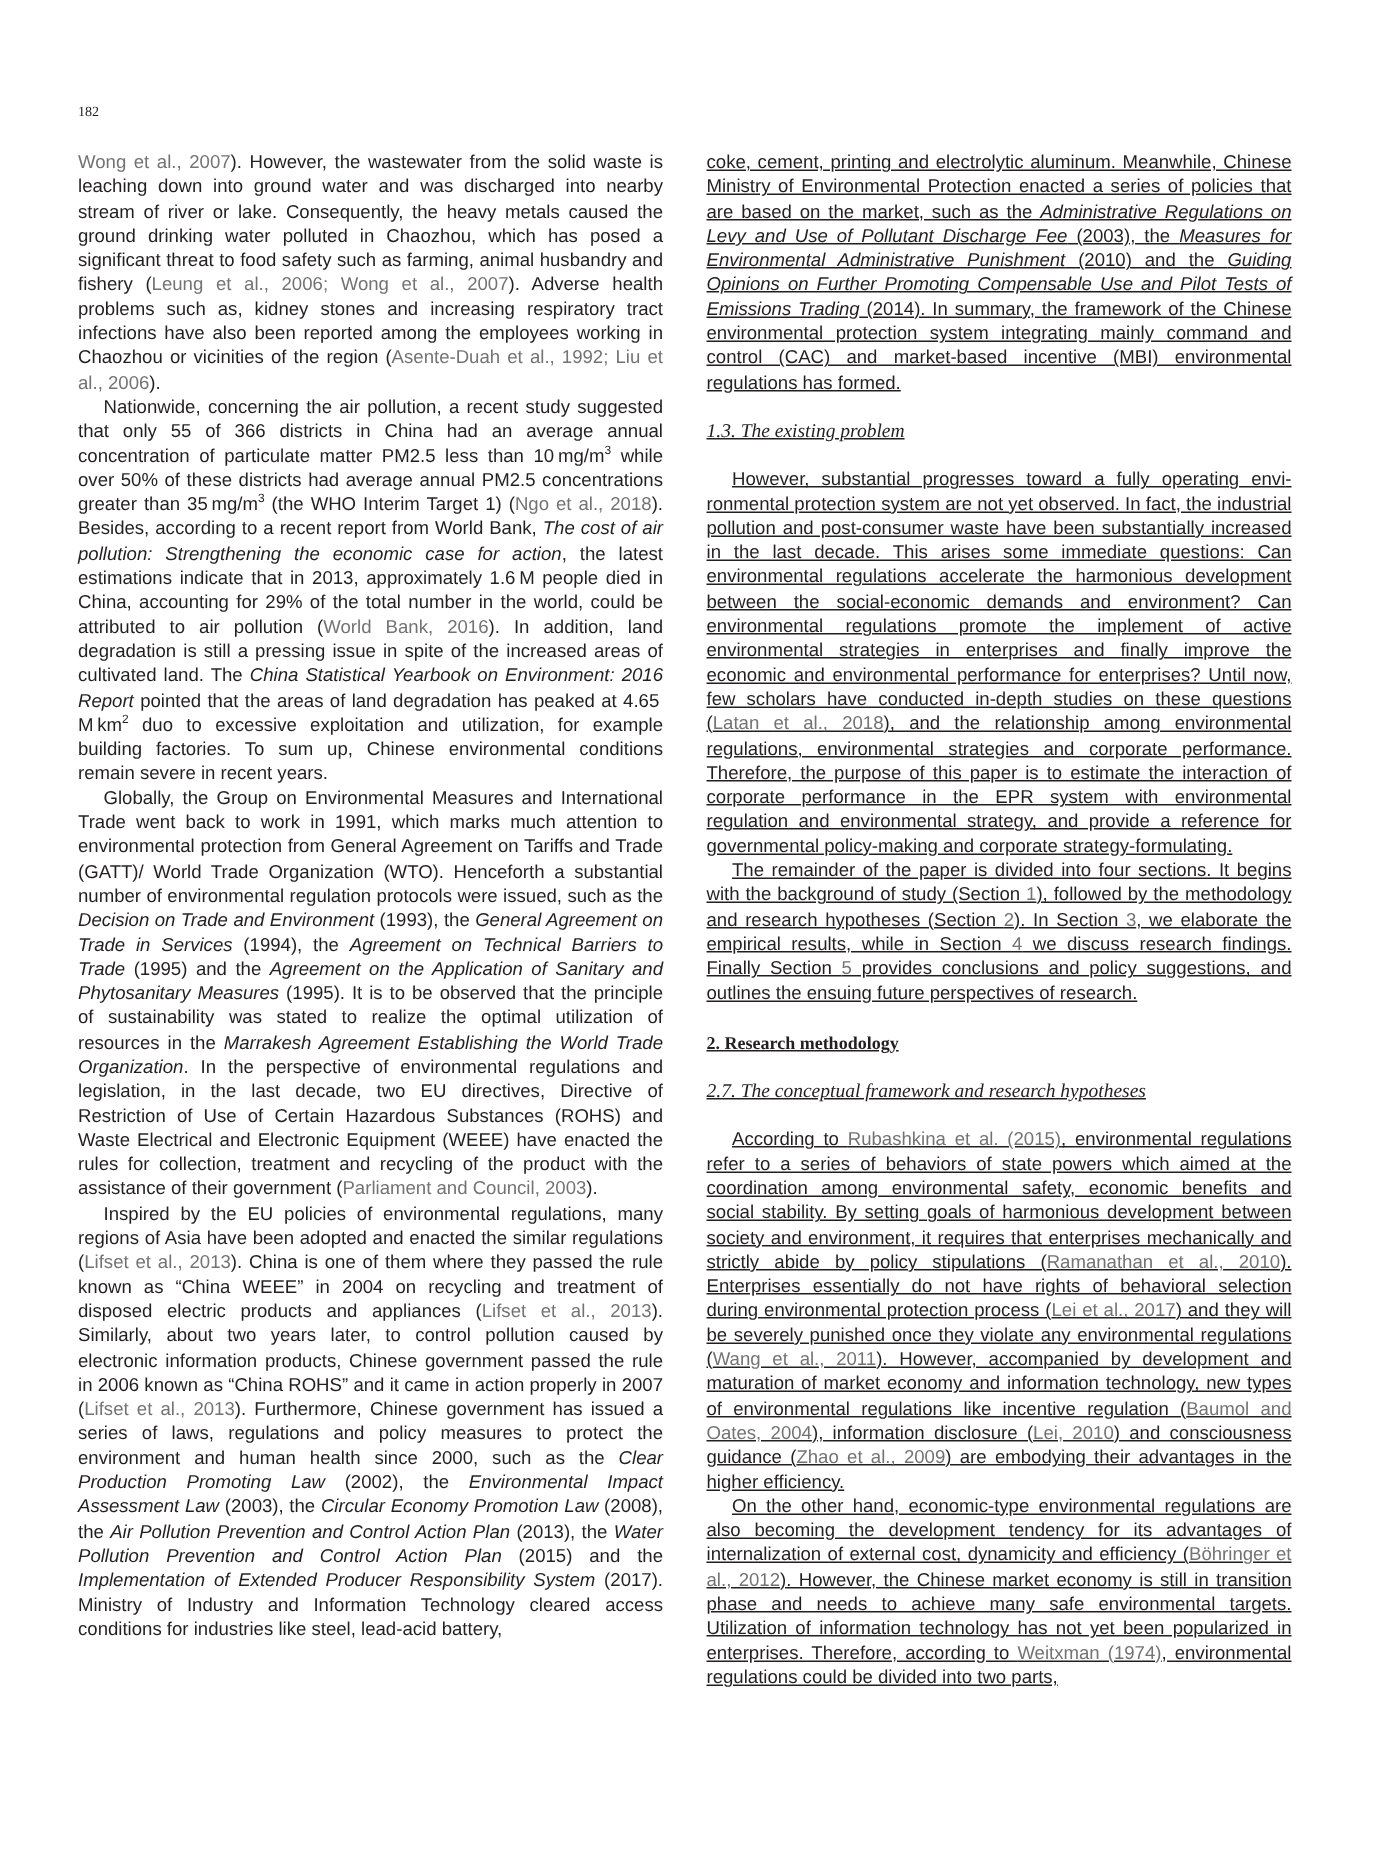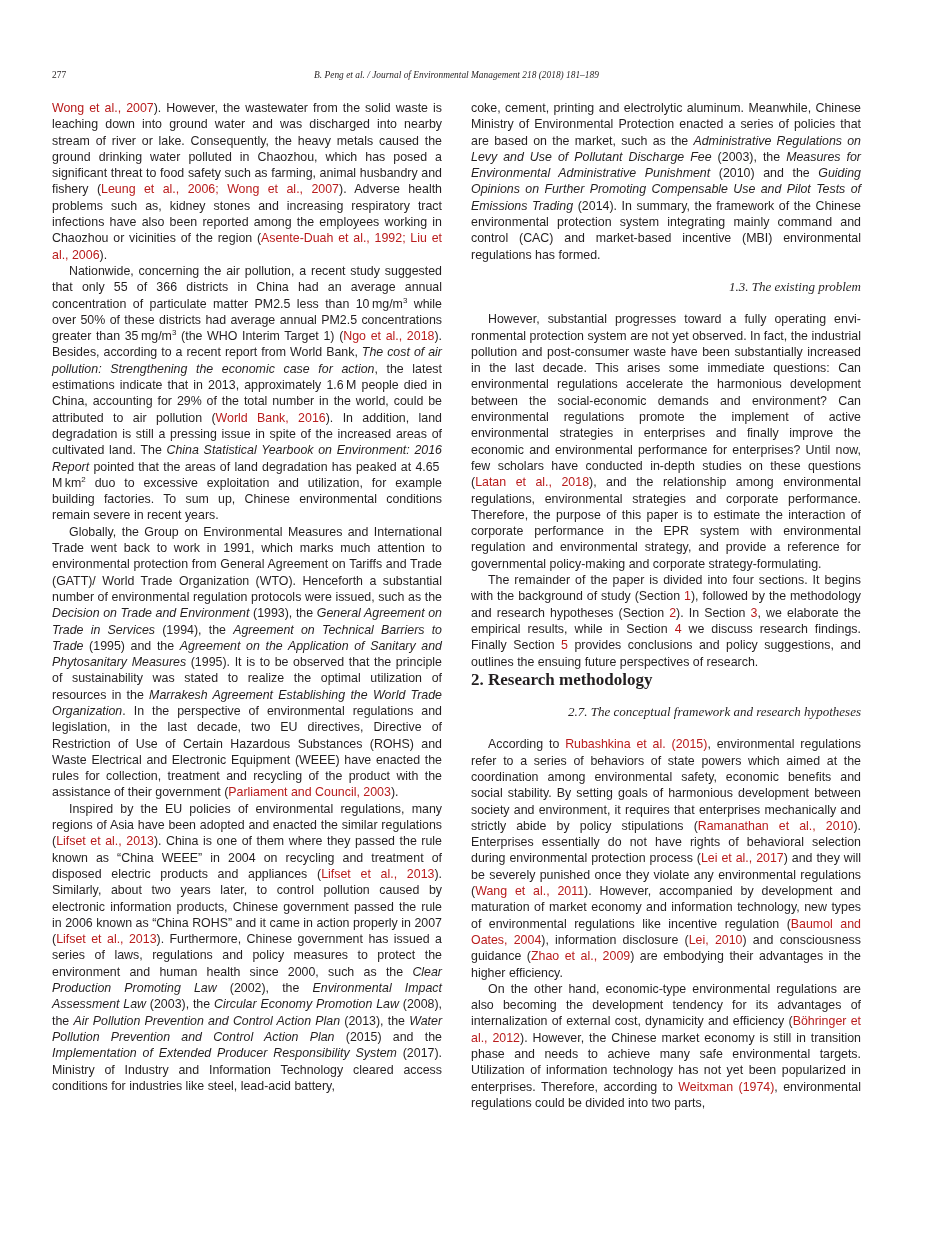--- a/index.html
+++ b/index.html
@@ -5,35 +5,34 @@
   html, body { margin: 0; padding: 0; background: #ffffff; }
   body { width: 925px; height: 1234px; position: relative; overflow: hidden;
          font-family: "DejaVu Serif", "Liberation Serif", serif; color: #231f20; }
   .header { position: absolute; top: 70px; left: 52px; right: 64px; height: 16px;
             font-size: 9.4px; font-family: "Liberation Serif", serif; }
   .header .pageno { position: absolute; left: 0; top: 0; }
   .header .running { position: absolute; left: 0; right: 0; top: 0; text-align: center; font-style: italic; }
   .col { position: absolute; top: 100px; width: 390px; font-family: "Liberation Sans", sans-serif;
          font-size: 12.4px; line-height: 16.3px; text-align: justify; hyphens: manual; }
   .col-left { left: 52px; }
-  .col-right { left: 471px; }
+  .col-right { left: 471px; text-decoration: underline; }
   .col p { margin: 0; text-indent: 17px; }
   .col p.noindent { text-indent: 0; }
-  .subhead { font-style: italic; margin: 16px 0 16px 0; font-family: "Liberation Serif", serif; font-size: 13px; text-align: right; }
-  .sechead { font-weight: bold; margin: 2px 0 12px 0; font-family: "Liberation Serif", serif; font-size: 17px; text-align: left; }
-  .link { color: #b91c1c; cursor: pointer; }
+  .subhead { font-style: italic; margin: 16px 0 16px 0; font-family: "Liberation Serif", serif; font-size: 13px; text-align: left; }
+  .sechead { font-weight: bold; margin: 17px 0 12px 0; font-family: "Liberation Serif", serif; font-size: 12px; text-align: left; }
+  .link { color: #737373; cursor: pointer; }
   .it { font-style: italic; }
   sup { font-size: 8px; line-height: 0; vertical-align: super; }
 </style>
 </head>
 <body>
 
 <div class="header">
-  <span class="pageno">277</span>
-  <span class="running">B. Peng et al. / Journal of Environmental Management 218 (2018) 181–189</span>
+  <span class="pageno">182</span>
 </div>
 
 <div class="col col-left">
     <p class="noindent"><span class="link">Wong et al., 2007</span><span>). However, the wastewater from the solid waste is leaching down into ground water and was discharged into nearby stream of river or lake. Consequently, the heavy metals caused the ground drinking water polluted in Chaozhou, which has posed a significant threat to food safety such as farming, animal husbandry and fishery (</span><span class="link">Leung et al., 2006; Wong et al., 2007</span><span>). Adverse health problems such as, kidney stones and increasing respiratory tract infections have also been reported among the employees working in Chaozhou or vicinities of the region (</span><span class="link">Asente-Duah et al., 1992; Liu et al., 2006</span><span>).</span></p>
     <p><span>Nationwide, concerning the air pollution, a recent study sug­gested that only 55 of 366 districts in China had an average annual concentration of particulate matter PM2.5 less than 10 mg/m</span><sup>3</sup><span> while over 50% of these districts had average annual PM2.5 con­centrations greater than 35 mg/m</span><sup>3</sup><span> (the WHO Interim Target 1) (</span><span class="link">Ngo et al., 2018</span><span>). Besides, according to a recent report from World Bank, </span><span class="it">The cost of air pollution: Strengthening the economic case for action</span><span>, the latest estimations indicate that in 2013, approximately 1.6 M people died in China, accounting for 29% of the total number in the world, could be attributed to air pollution (</span><span class="link">World Bank, 2016</span><span>). In addition, land degradation is still a pressing issue in spite of the increased areas of cultivated land. The </span><span class="it">China Statistical Yearbook on Environment: 2016 Report</span><span> pointed that the areas of land degradation has peaked at 4.65 M km</span><sup>2</sup><span> duo to excessive exploita­tion and utilization, for example building factories. To sum up, Chinese environmental conditions remain severe in recent years.</span></p>
     <p><span>Globally, the Group on Environmental Measures and Interna­tional Trade went back to work in 1991, which marks much attention to environmental protection from General Agreement on Tariffs and Trade (GATT)/ World Trade Organization (WTO). Henceforth a substantial number of environmental regulation protocols were issued, such as the </span><span class="it">Decision on Trade and Environ­ment</span><span> (1993), the </span><span class="it">General Agreement on Trade in Services</span><span> (1994), the </span><span class="it">Agreement on Technical Barriers to Trade</span><span> (1995) and the </span><span class="it">Agreement on the Application of Sanitary and Phytosanitary Measures</span><span> (1995). It is to be observed that the principle of sustainability was stated to realize the optimal utilization of resources in the </span><span class="it">Marrakesh Agreement Establishing the World Trade Organization</span><span>. In the perspective of environmental regulations and legislation, in the last decade, two EU directives, Directive of Restriction of Use of Certain Hazardous Substances (ROHS) and Waste Electrical and Electronic Equipment (WEEE) have enacted the rules for collection, treatment and recycling of the product with the assistance of their govern­ment (</span><span class="link">Parliament and Council, 2003</span><span>).</span></p>
     <p><span>Inspired by the EU policies of environmental regulations, many regions of Asia have been adopted and enacted the similar regu­lations (</span><span class="link">Lifset et al., 2013</span><span>). China is one of them where they passed the rule known as “China WEEE” in 2004 on recycling and treat­ment of disposed electric products and appliances (</span><span class="link">Lifset et al., 2013</span><span>). Similarly, about two years later, to control pollution caused by electronic information products, Chinese government passed the rule in 2006 known as “China ROHS” and it came in action properly in 2007 (</span><span class="link">Lifset et al., 2013</span><span>). Furthermore, Chinese gov­ernment has issued a series of laws, regulations and policy mea­sures to protect the environment and human health since 2000, such as the </span><span class="it">Clear Production Promoting Law</span><span> (2002), the </span><span class="it">Environ­mental Impact Assessment Law</span><span> (2003), the </span><span class="it">Circular Economy Pro­motion Law</span><span> (2008), the </span><span class="it">Air Pollution Prevention and Control Action Plan</span><span> (2013), the </span><span class="it">Water Pollution Prevention and Control Action Plan</span><span> (2015) and the </span><span class="it">Implementation of Extended Producer Responsibility System</span><span> (2017). Ministry of Industry and Information Technology cleared access conditions for industries like steel, lead-acid battery,</span></p>
   </div>
 <div class="col col-right">
     <p class="noindent"><span>coke, cement, printing and electrolytic aluminum. Meanwhile, Chinese Ministry of Environmental Protection enacted a series of policies that are based on the market, such as the </span><span class="it">Administrative Regulations on Levy and Use of Pollutant Discharge Fee</span><span> (2003), the </span><span class="it">Measures for Environmental Administrative Punishment</span><span> (2010) and the </span><span class="it">Guiding Opinions on Further Promoting Compensable Use and Pilot Tests of Emissions Trading</span><span> (2014). In summary, the framework of the Chinese environmental protection system integrating mainly command and control (CAC) and market-based incentive (MBI) environmental regulations has formed.</span></p>

